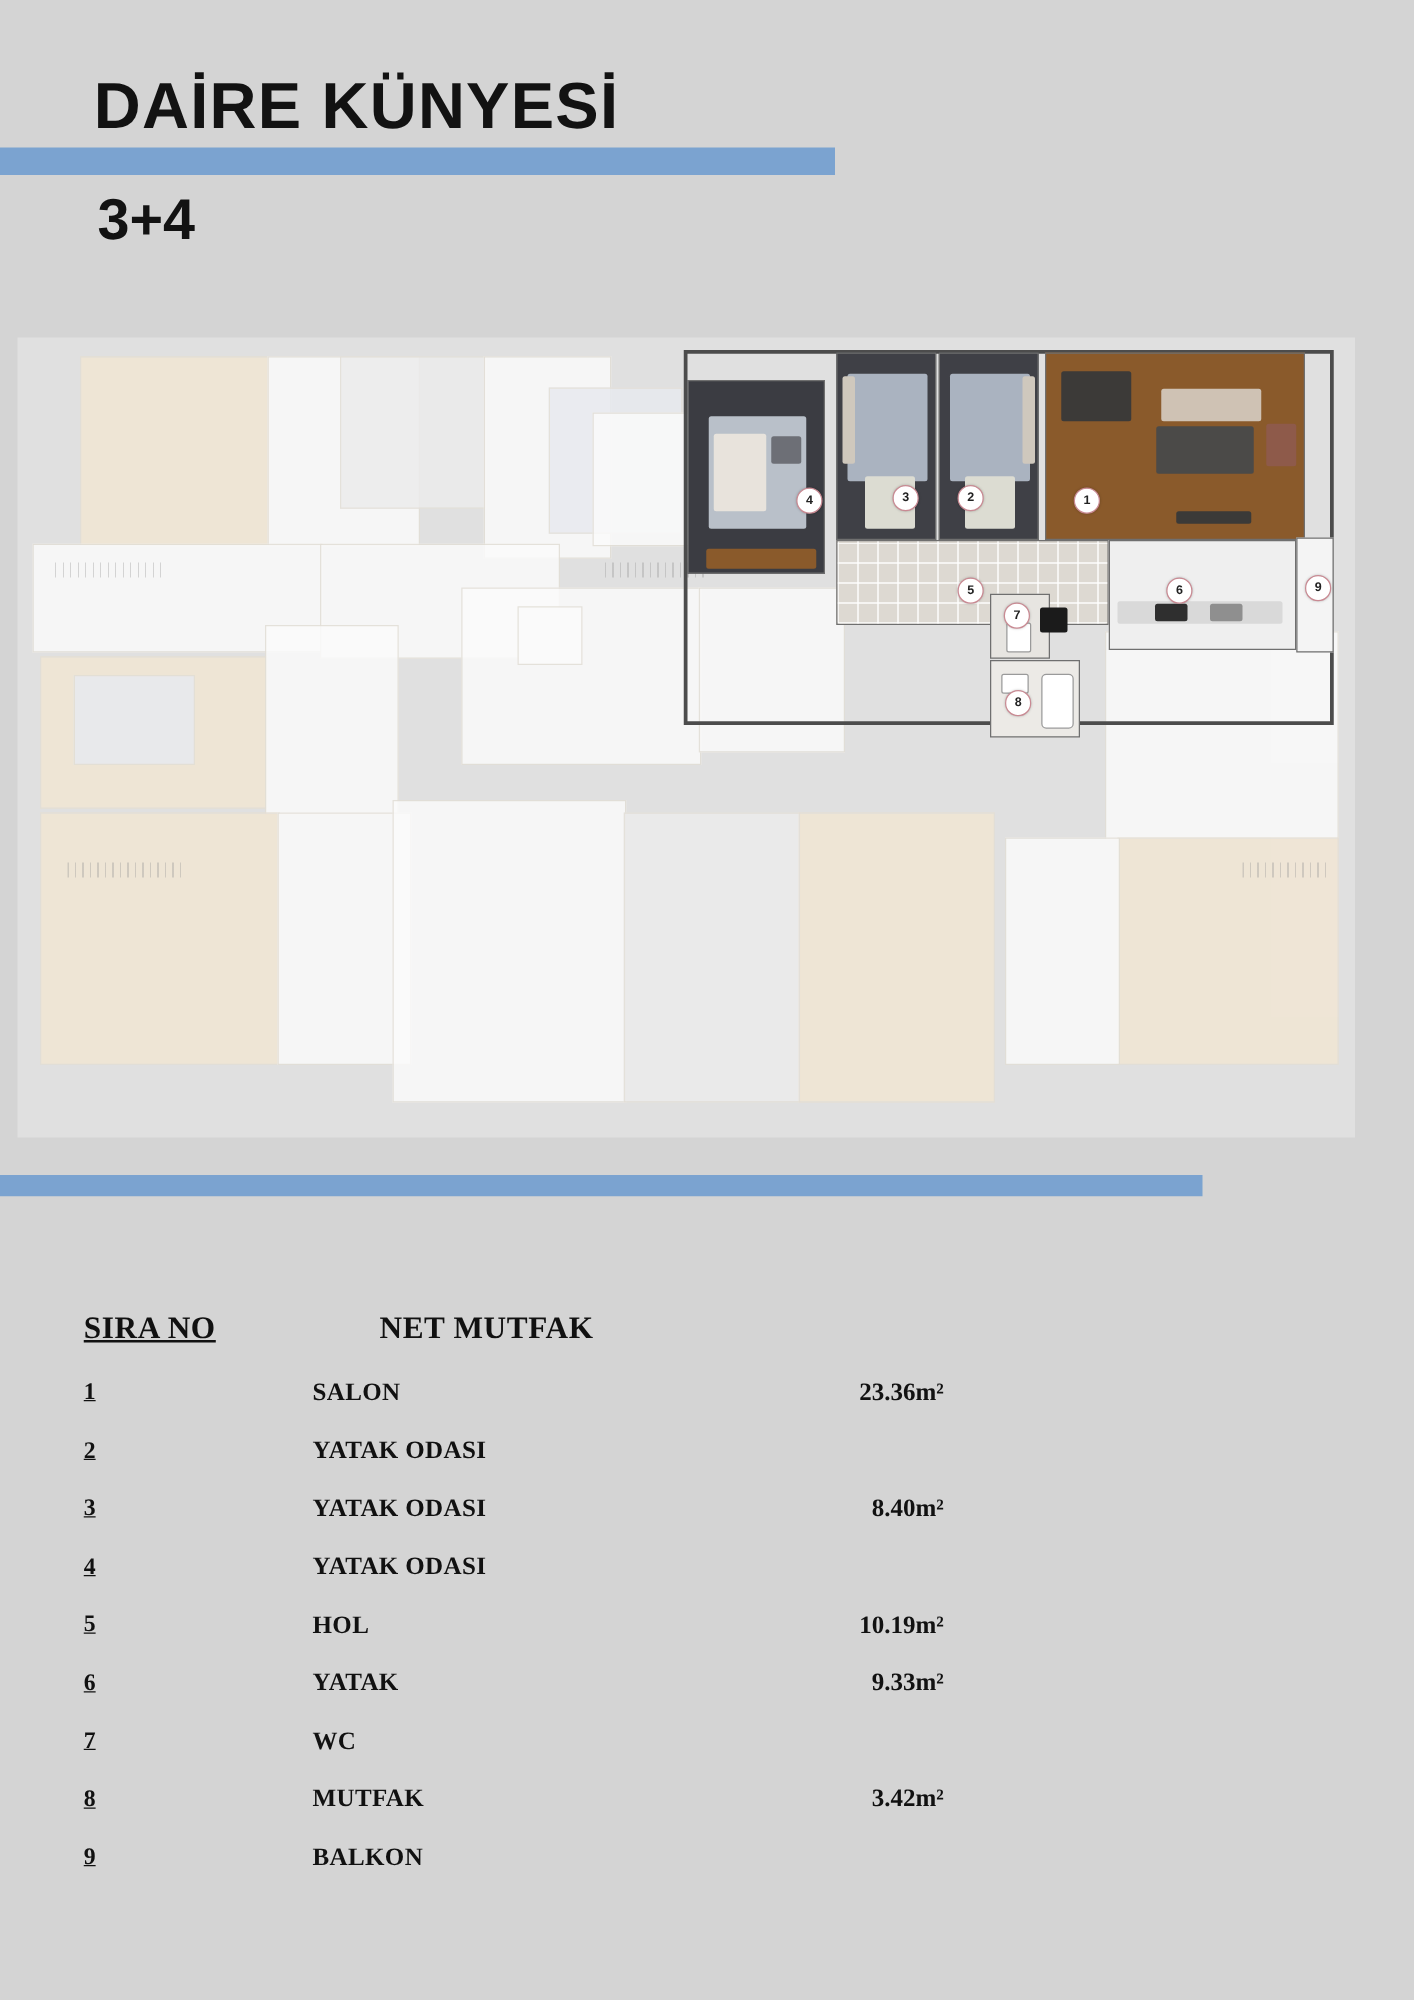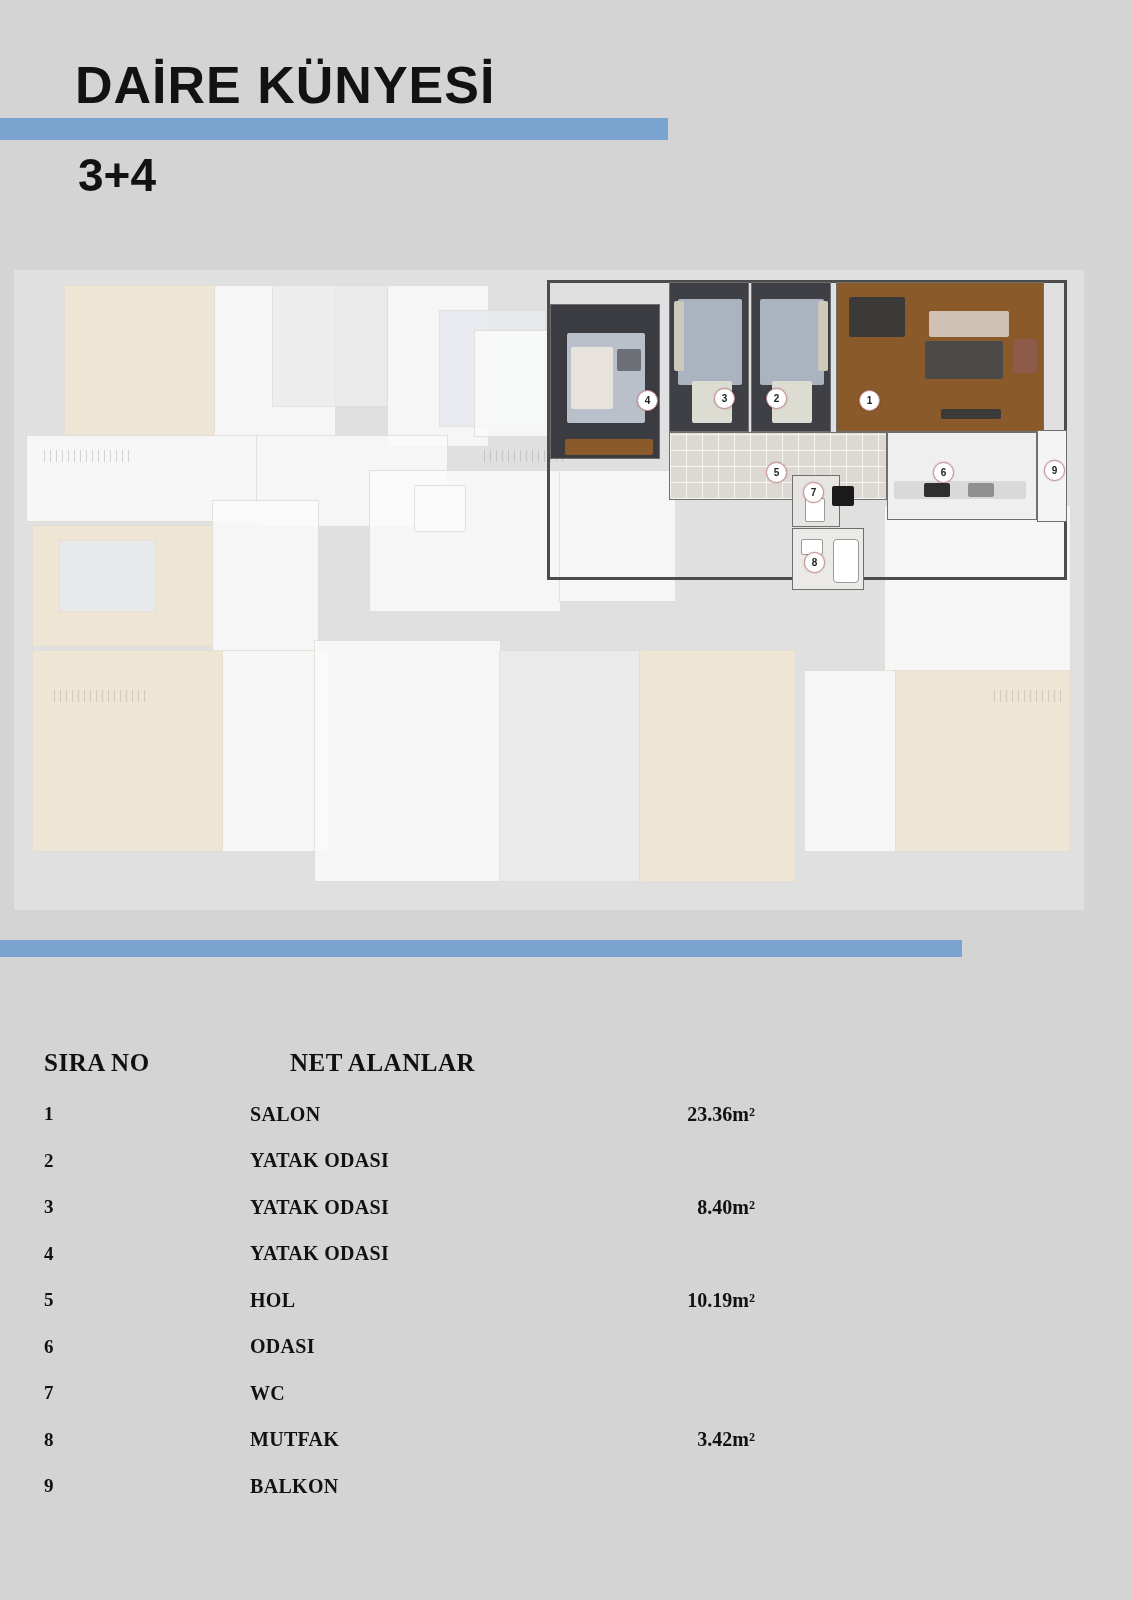--- a/index.html
+++ b/index.html
@@ -144,22 +144,23 @@
     align-items: center;
   }
   .thead {
     height: 56px;
   }
   .trow {
     height: 46.5px;
   }
   .c-no {
     width: 250px;
-    padding-left: 44px;
+    padding-left: 67px;
     box-sizing: border-box;
+    text-decoration: underline;
   }
   .c-name {
     width: 305px;
   }
   .c-area {
     width: 490px;
     text-align: right;
     padding-right: 290px;
     box-sizing: border-box;
   }
@@ -294,21 +295,21 @@
   <div class="marker" style="left:789px; top:212px;">7</div>
   <div class="marker" style="left:790px; top:282px;">8</div>
   <div class="marker" style="left:1030px; top:190px;">9</div>
 </div>
 
 <div class="rule-bottom"></div>
 
 <div class="table">
   <div class="thead">
     <div class="c-no">SIRA NO</div>
-    <div class="c-area">NET ALANLAR</div>
+    <div class="c-area">NET MUTFAK</div>
   </div>
 
   <div class="trow">
     <div class="c-no">1</div>
     <div class="c-name">SALON</div>
     <div class="c-area">23.36m²</div>
   </div>
   <div class="trow">
     <div class="c-no">2</div>
     <div class="c-name">YATAK ODASI</div>
@@ -322,21 +323,22 @@
     <div class="c-no">4</div>
     <div class="c-name">YATAK ODASI</div>
   </div>
   <div class="trow">
     <div class="c-no">5</div>
     <div class="c-name">HOL</div>
     <div class="c-area">10.19m²</div>
   </div>
   <div class="trow">
     <div class="c-no">6</div>
-    <div class="c-name">ODASI</div>
+    <div class="c-name">YATAK</div>
+    <div class="c-area">9.33m²</div>
   </div>
   <div class="trow">
     <div class="c-no">7</div>
     <div class="c-name">WC</div>
   </div>
   <div class="trow">
     <div class="c-no">8</div>
     <div class="c-name">MUTFAK</div>
     <div class="c-area">3.42m²</div>
   </div>

